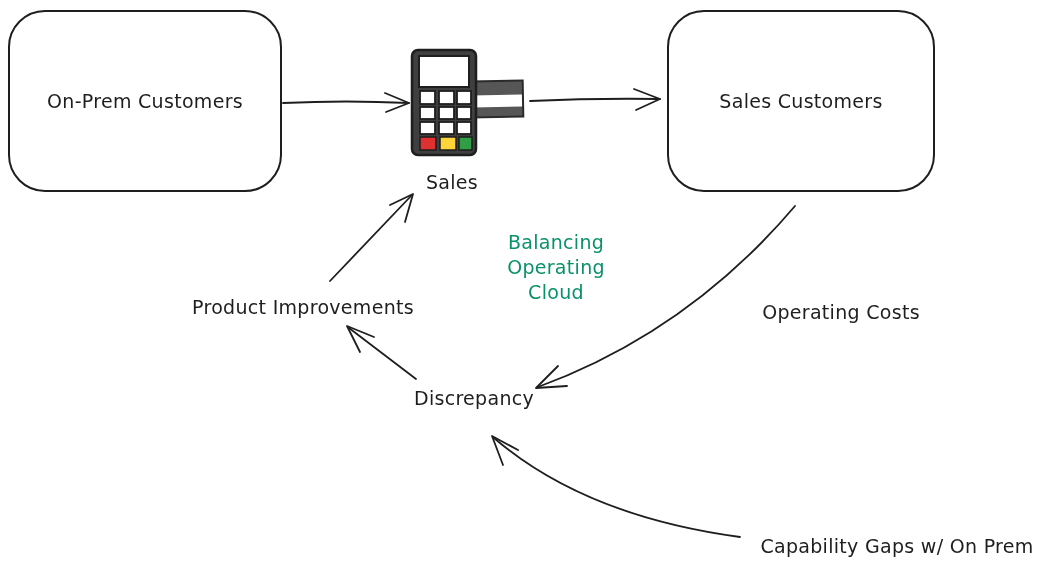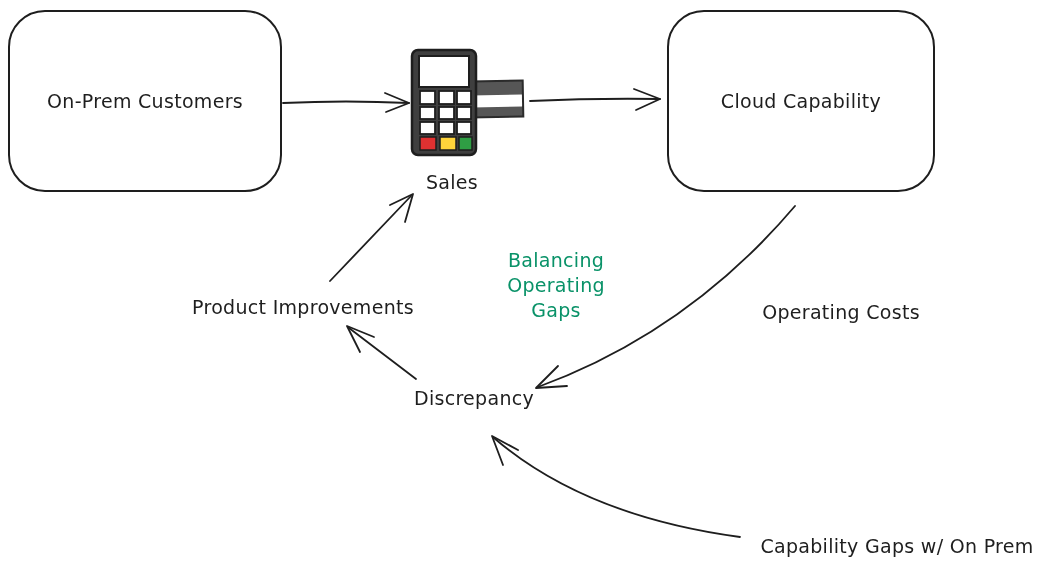--- a/index.html
+++ b/index.html
@@ -21,21 +21,20 @@
     white-space: nowrap;
     font-size: 19px;
     line-height: 24px;
     color: #1e1e1e;
     letter-spacing: 0.3px;
   }
   .lbl.loop {
     text-align: center;
     color: #099268;
     line-height: 25px;
-    margin-top: 18px;
   }
 </style>
 </head>
 <body>
 
 <div class="canvas">
 
   <svg width="1044" height="566" viewBox="0 0 1044 566">
 
     <rect class="shape" x="9" y="11" width="272" height="180" rx="36" ry="36"></rect>
@@ -97,28 +96,28 @@
       <g stroke="#1e1e1e" stroke-width="1.5">
         <rect x="420" y="137" width="16" height="13" fill="#e03131"></rect>
         <rect x="440" y="137" width="16" height="13" fill="#ffd43b"></rect>
         <rect x="459" y="137" width="13" height="13" fill="#2f9e44"></rect>
       </g>
     </g>
   </svg>
 
   <div class="lbl" style="left:145px; top:101px;">On-Prem Customers</div>
 
-  <div class="lbl" style="left:801px; top:101px;">Cloud Capability</div>
+  <div class="lbl" style="left:801px; top:101px;">Sales Customers</div>
 
   <div class="lbl" style="left:452px; top:182px;text-align:right;">Sales</div>
 
   <div class="lbl loop" style="left:556px; top:267px;">
     <div>Balancing</div>
     <div>Operating</div>
-    <div>Gaps</div>
+    <div>Cloud</div>
   </div>
 
   <div class="lbl" style="left:841px; top:312px;">Operating Costs</div>
 
   <div class="lbl" style="left:303px; top:307px;">Product Improvements</div>
 
   <div class="lbl" style="left:466px; top:398px;margin-left:8px;">Discrepancy</div>
 
   <div class="lbl" style="left:897px; top:546px;">Capability Gaps w/ On Prem</div>
 

